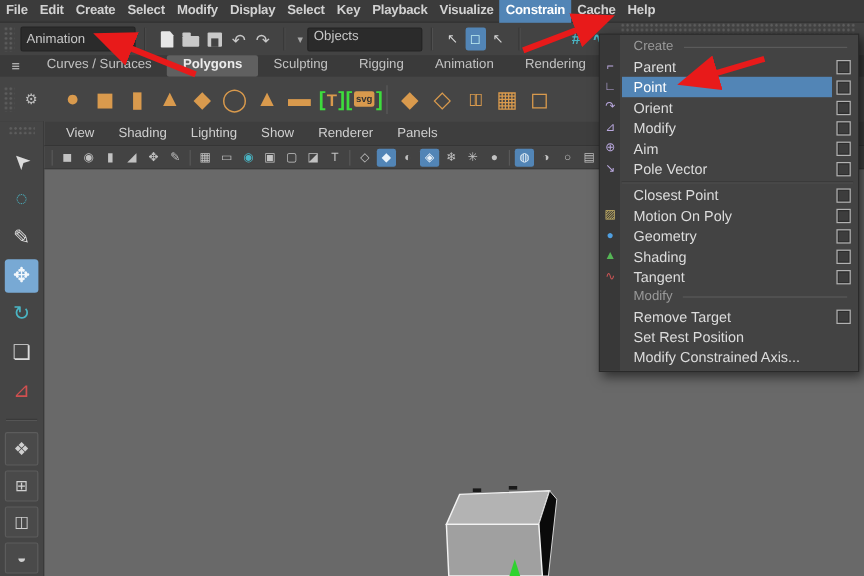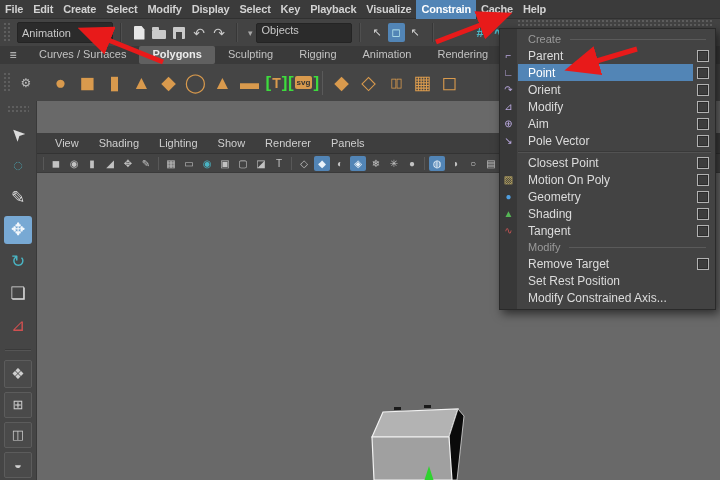--- a/index.html
+++ b/index.html
@@ -70,21 +70,21 @@
   .tool.active{background:#78a9d4;color:#f2f7fb;}
   .tbx-div{width:26px;height:1px;background:#3a3a3a;border-bottom:1px solid #555;margin:7px 0;}
   .laybtn{width:26px;height:25px;margin:2px 0;border:1px solid #5c5c5c;background:#4a4a4a;
           border-radius:2px;display:flex;align-items:center;justify-content:center;
           color:#cfcfcf;font-size:13px;}
   .laybtn.big{height:27px;font-size:15px;}
 
   
   .viewport{position:absolute;left:37px;top:101px;width:683px;height:379px;background:#696969;}
   .vp-menubar{height:20px;background:#3e3e3e;border-bottom:1px solid #333;display:flex;
-              align-items:center;font-size:11px;color:#cfcfcf;padding-left:8px;margin-top:32px;}
+              align-items:center;font-size:11px;color:#cfcfcf;padding-left:8px;}
   .vpm{padding:0 10px;}
   .vp-iconbar{height:18px;background:#434343;border-bottom:1px solid #3a3a3a;display:flex;
               align-items:center;padding-left:3px;overflow:hidden;}
   .vpi{width:16px;height:15px;margin:0 1px;display:flex;align-items:center;justify-content:center;
        font-size:10px;color:#c2c2c2;border-radius:2px;flex:none;}
   .vpi.active{background:#5285b6;color:#eaf3fa;}
   .vpi.accent{color:#4ab5c4;}
   .vp-sep{width:1px;height:13px;background:#585858;margin:0 3px;flex:none;}
 
   .cube-svg{position:absolute;left:360px;top:400px;z-index:3;}

